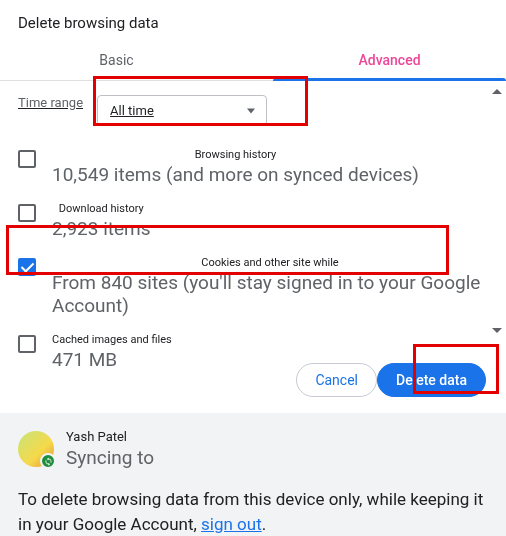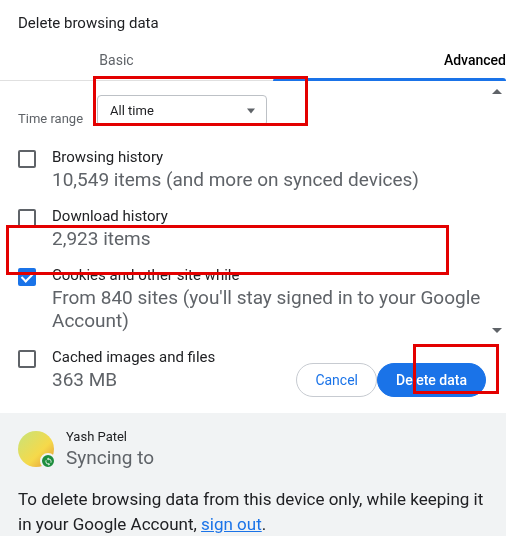--- a/index.html
+++ b/index.html
@@ -26,23 +26,22 @@
   .tab {
     flex: 1;
     text-align: center;
     padding: 10px 0 12px 0;
     cursor: pointer;
     font-size: 14px;
     color: #5f6368;
     position: relative;
   }
   .tab.active {
-    color: #000000;
+    color: #ec4899;
     font-weight: 500;
-    text-align: right;
   }
   .tab.active::after {
     content: "";
     position: absolute;
     bottom: -1px;
     left: 0; right: 0;
     height: 3px;
     background: #1a73e8;
     border-radius: 3px 3px 0 0;
   }
@@ -61,23 +60,24 @@
   .scroll-arrow {
     width: 0; height: 0;
     border-left: 5px solid transparent;
     border-right: 5px solid transparent;
     margin: 0 auto;
   }
   .scroll-arrow.up { border-bottom: 5px solid #5f6368; }
   .scroll-arrow.down { border-top: 5px solid #5f6368; position: absolute; bottom: 0; left: 2px; }
   .time-row {
     display: flex;
-    align-items: flex-end;
+    align-items: flex-start;
     padding: 14px 0 14px 0;
     gap: 14px;
+    text-decoration: underline;
   }
   .time-label { color: #5f6368; font-size: 13px; }
   .select-wrap {
     position: relative;
     display: inline-block;
   }
   .select-box {
     border: 1px solid #bdc1c6;
     border-radius: 4px;
     padding: 7px 36px 7px 12px;
@@ -119,21 +119,21 @@
   .checkbox.checked::after {
     content: "";
     position: absolute;
     left: 4px; top: 0px;
     width: 5px; height: 10px;
     border: solid #fff;
     border-width: 0 2px 2px 0;
     transform: rotate(45deg);
   }
   .opt-texts { display: flex; flex-direction: column; gap: 2px; }
-  .opt-title { font-size: 15px; color: #202124; }
+  .opt-title { font-size: 11px; color: #202124; text-align: center; }
   .opt-sub { font-size: 19px; color: #5f6368; }
   .mark {
     position: absolute;
     border: 3px solid #e30000;
     pointer-events: none;
   }
   .mark-timerange { left: 93px; top: 76px; width: 215px; height: 50px; }
   .mark-cookies { left: 6px; top: 225px; width: 443px; height: 50px; }
   .mark-delete { left: 413px; top: 344px; width: 86px; height: 50px; }
   .footer-buttons {
@@ -235,21 +235,21 @@
     <div class="opt-texts">
       <span class="opt-title">Cookies and other site while</span>
       <span class="opt-sub">From 840 sites (you'll stay signed in to your Google Account)</span>
     </div>
   </div>
 
   <div class="option-row">
     <div class="checkbox"></div>
     <div class="opt-texts">
       <span class="opt-title">Cached images and files</span>
-      <span class="opt-sub">363 MB</span>
+      <span class="opt-sub">471 MB</span>
     </div>
   </div>
 
   <div class="scrollbar-track">
     <div class="scroll-arrow up"></div>
     <div class="scroll-arrow down"></div>
   </div>
 </div>
 
 <div class="footer-buttons">

